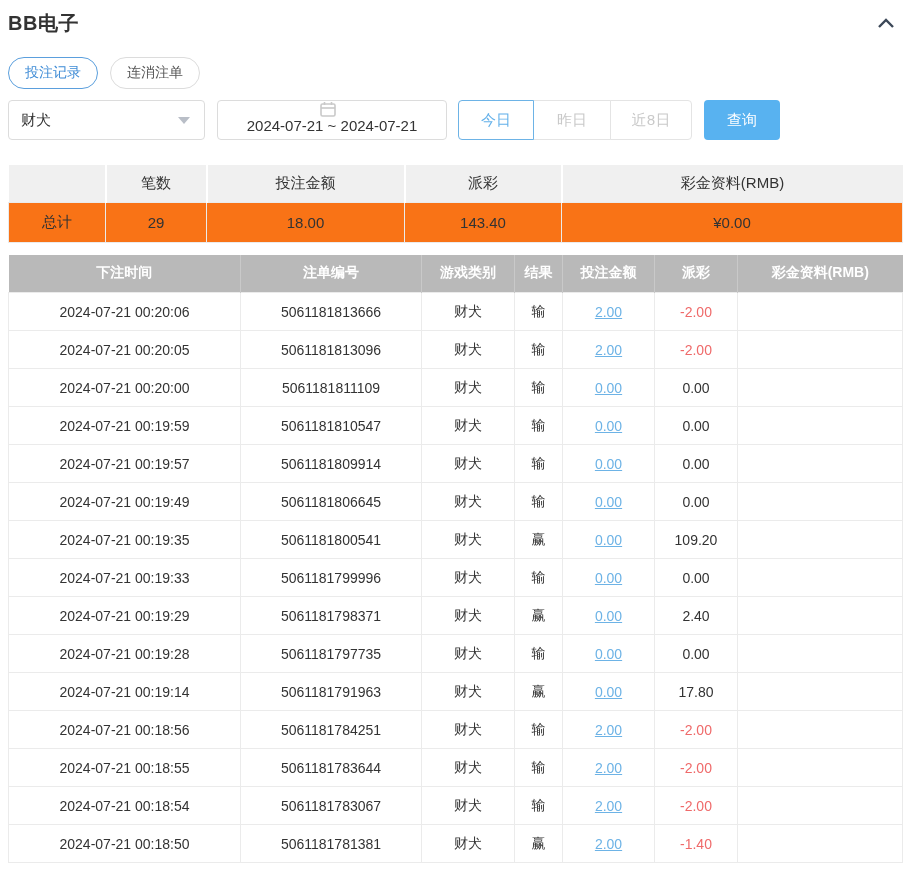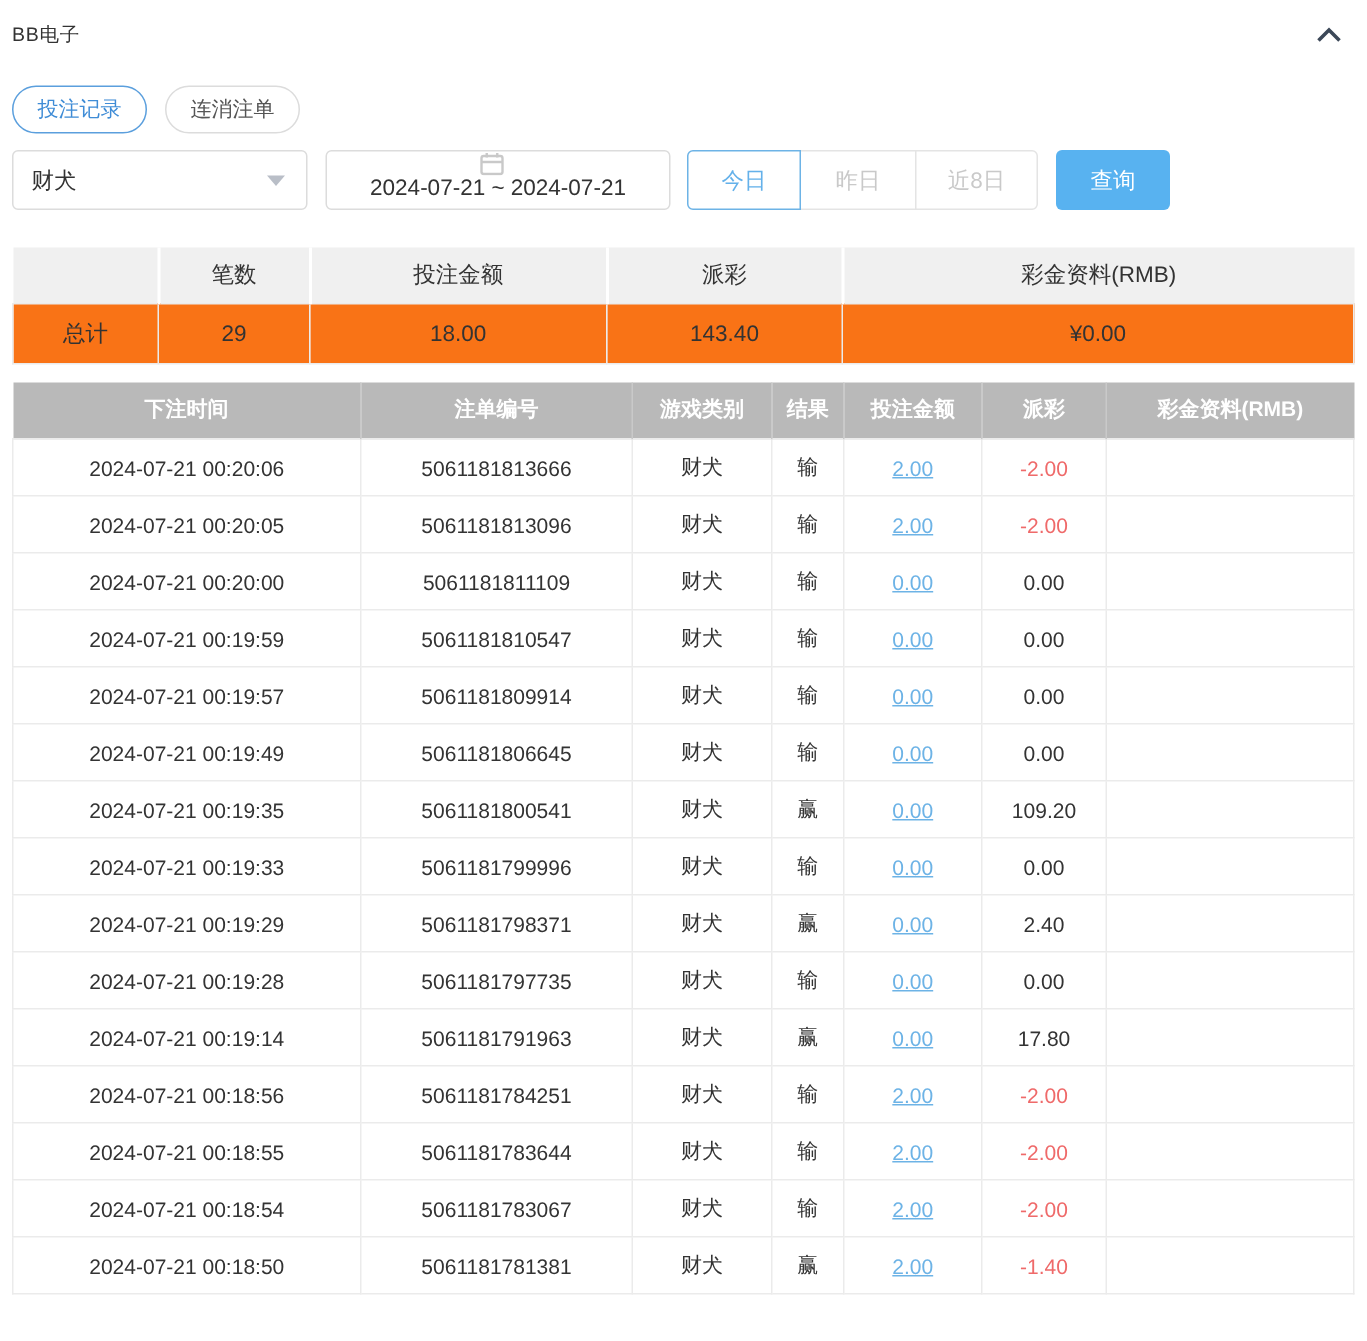--- a/index.html
+++ b/index.html
@@ -7,21 +7,21 @@
     width: 911px; height: 894px;
     overflow: hidden;
     background: #fff;
     font-family: "Liberation Sans", "DejaVu Sans", sans-serif;
     color: #333;
   }
   .page { width: 911px; height: 894px; padding: 14px 8px 0 8px; position: relative; }
 
   
   .panel-header { display: flex; justify-content: space-between; align-items: center; height: 18px; }
-  .panel-title { font-size: 13px; font-weight: normal; color: #333; letter-spacing: 0.5px; }
+  .panel-title { font-size: 20px; font-weight: bold; color: #333; letter-spacing: 0.5px; }
   .collapse-btn { width: 22px; height: 18px; display: flex; align-items: center; justify-content: center; cursor: pointer; margin-right: 6px; }
 
   
   .tabs { margin-top: 25px; display: flex; gap: 12px; }
   .tab-pill {
     height: 32px; min-width: 85px; padding: 4px 16px;
     display: inline-flex; align-items: center; justify-content: center;
     border: 1px solid #dcdcdc; border-radius: 17px;
     font-size: 14px; color: #555; background: #fff; cursor: pointer;
   }
@@ -43,21 +43,21 @@
     width: 230px; height: 40px; border: 1px solid #dcdcdc; border-radius: 4px;
     margin-left: 12px; display: flex; align-items: center; padding: 0 10px;
     font-size: 15px; color: #333; background: #fff; cursor: pointer; flex-direction: column;
   }
   .date-box .cal { margin-right: 8px; flex: 0 0 auto; display: flex; }
   .range-group { display: flex; margin-left: 11px; }
   .range-btn {
     height: 40px; background: #fff; border: 1px solid #e4e4e4;
     font-size: 15px; color: #c9c9c9; cursor: pointer;
     display: flex; align-items: center; justify-content: center;
-    font-family: Liberation Sans, sans-serif;
+    font-family: Liberation Mono, monospace;
   }
   .range-btn + .range-btn { margin-left: -1px; }
   .range-btn.first { width: 76px; border-radius: 4px 0 0 4px; }
   .range-btn.mid   { width: 78px; }
   .range-btn.last  { width: 82px; border-radius: 0 4px 4px 0; }
   .range-btn.active { border-color: #6db3e6; color: #64b1ea; position: relative; z-index: 1; }
   .query-btn {
     width: 76px; height: 40px; margin-left: 12px;
     background: #58b2f0; border: none; border-radius: 4px;
     color: #fff; font-size: 15px; cursor: pointer; font-family: inherit;

